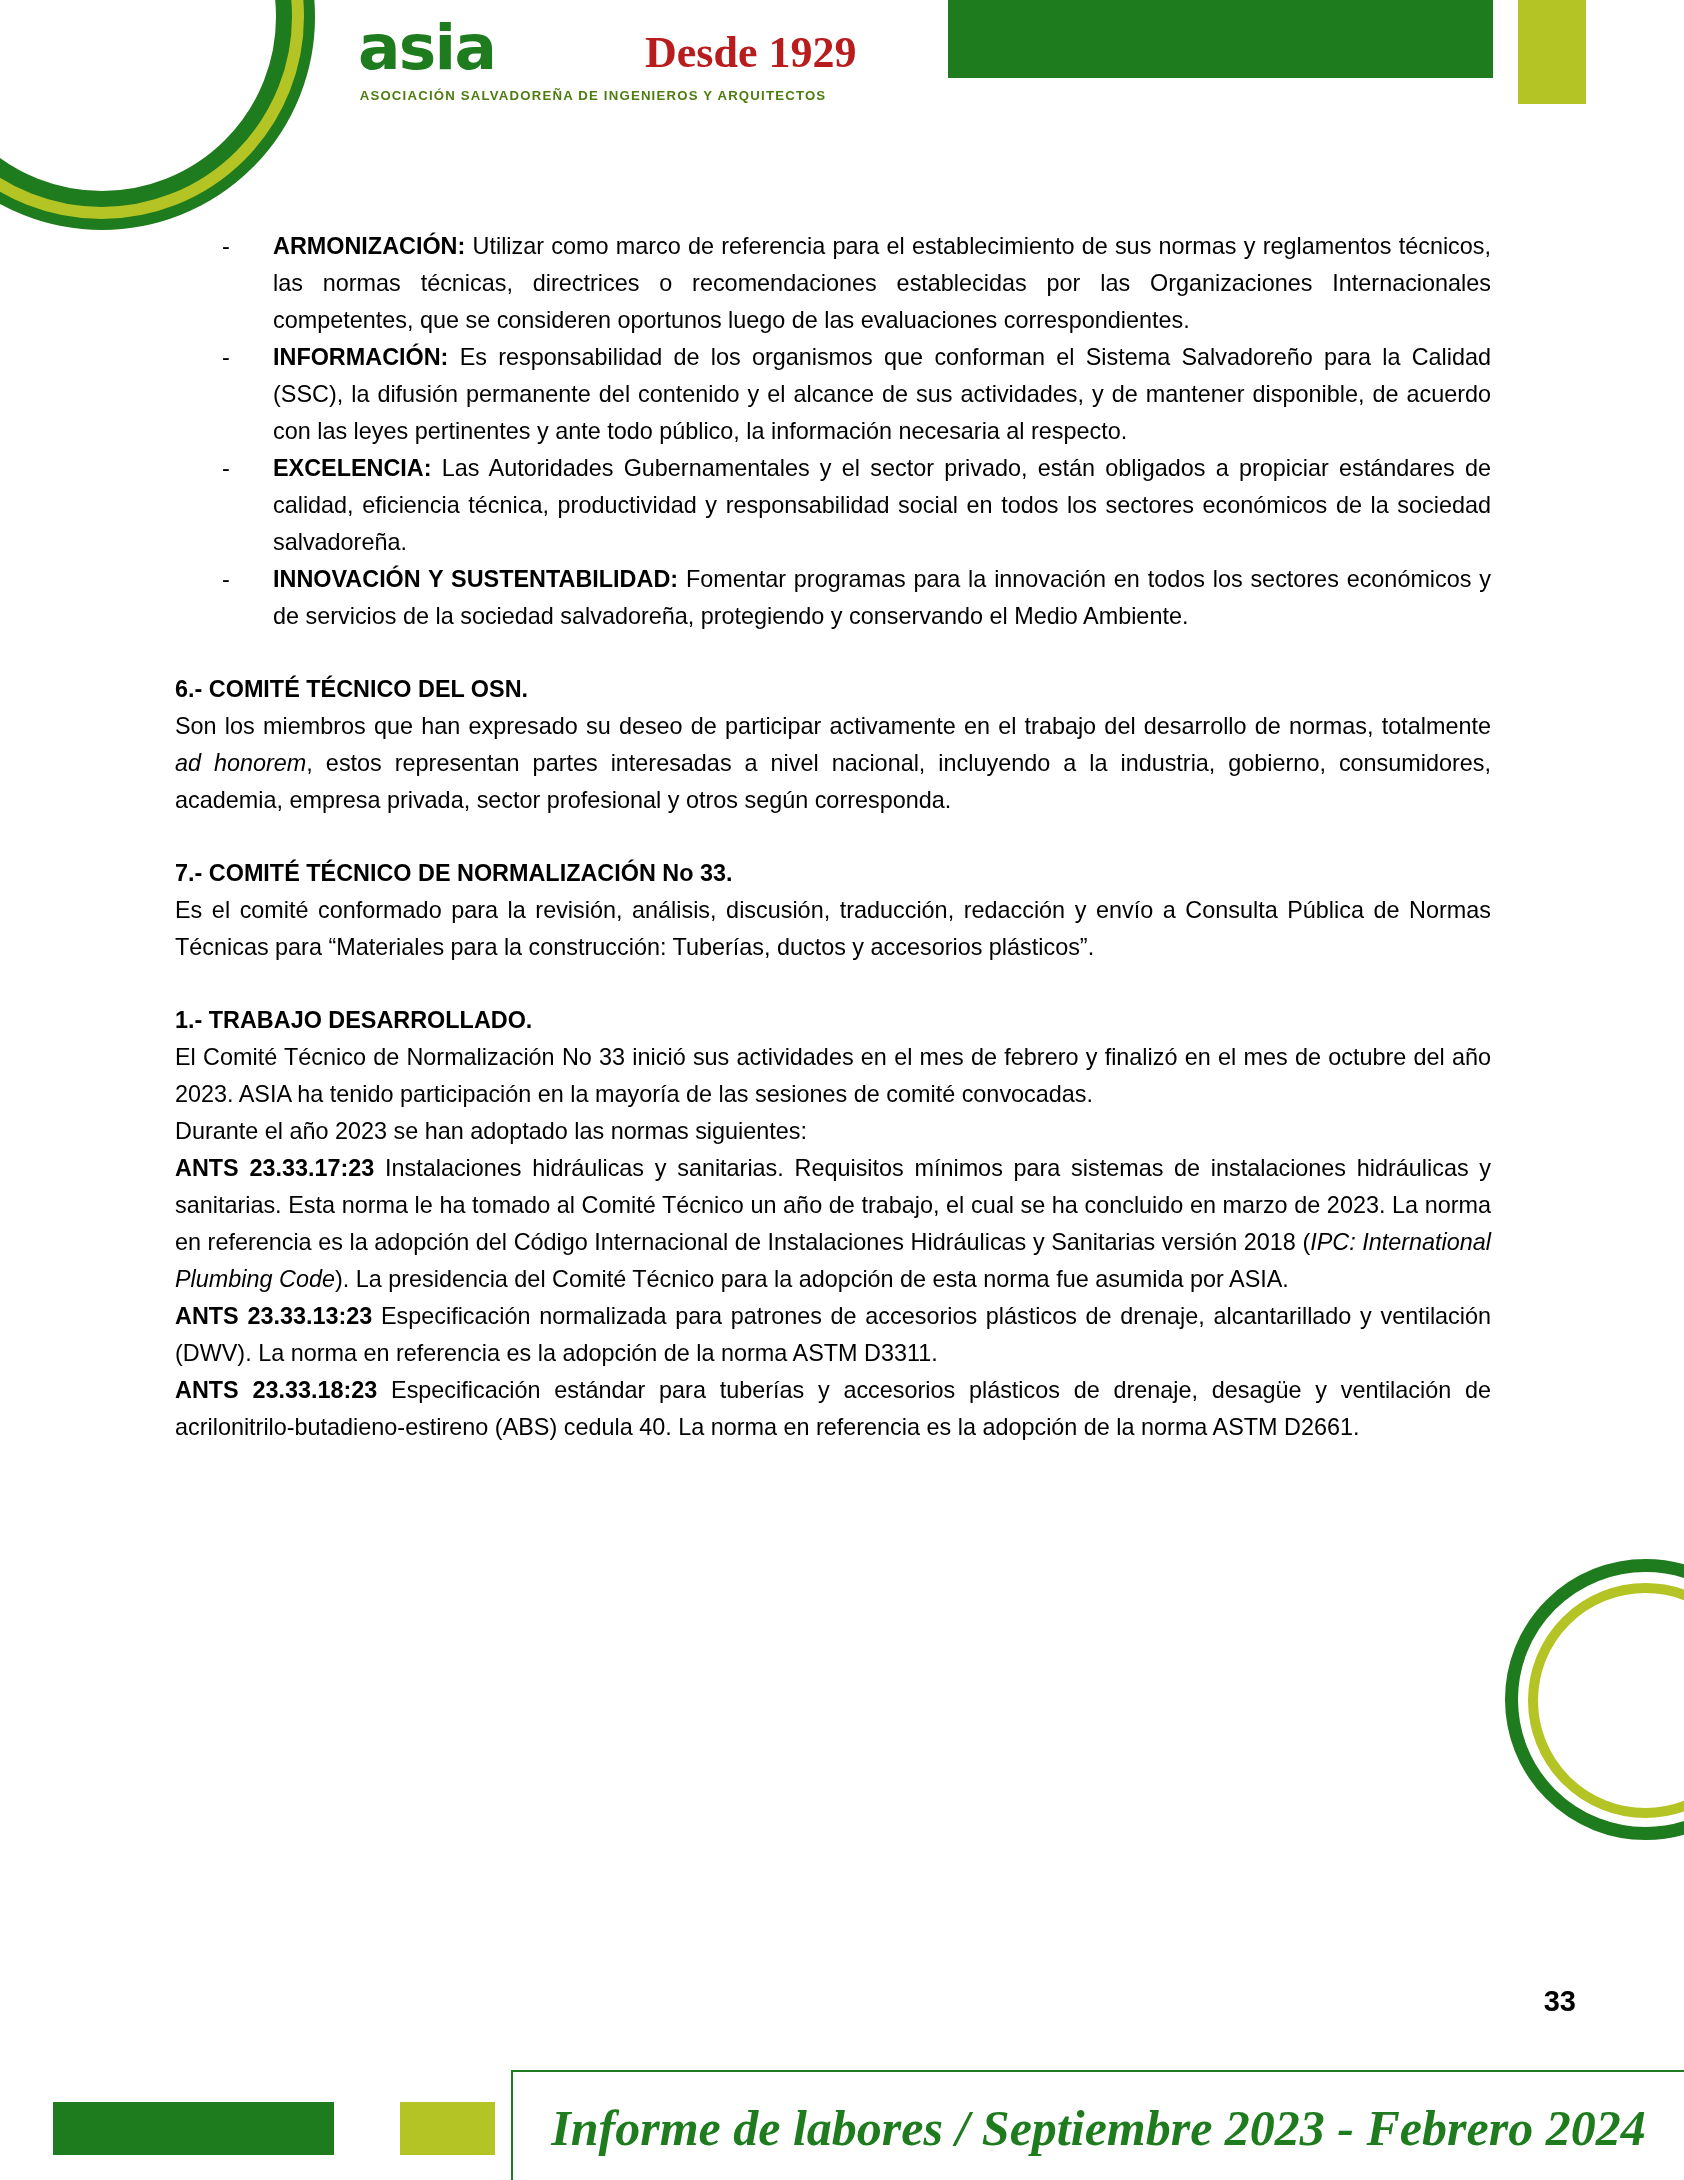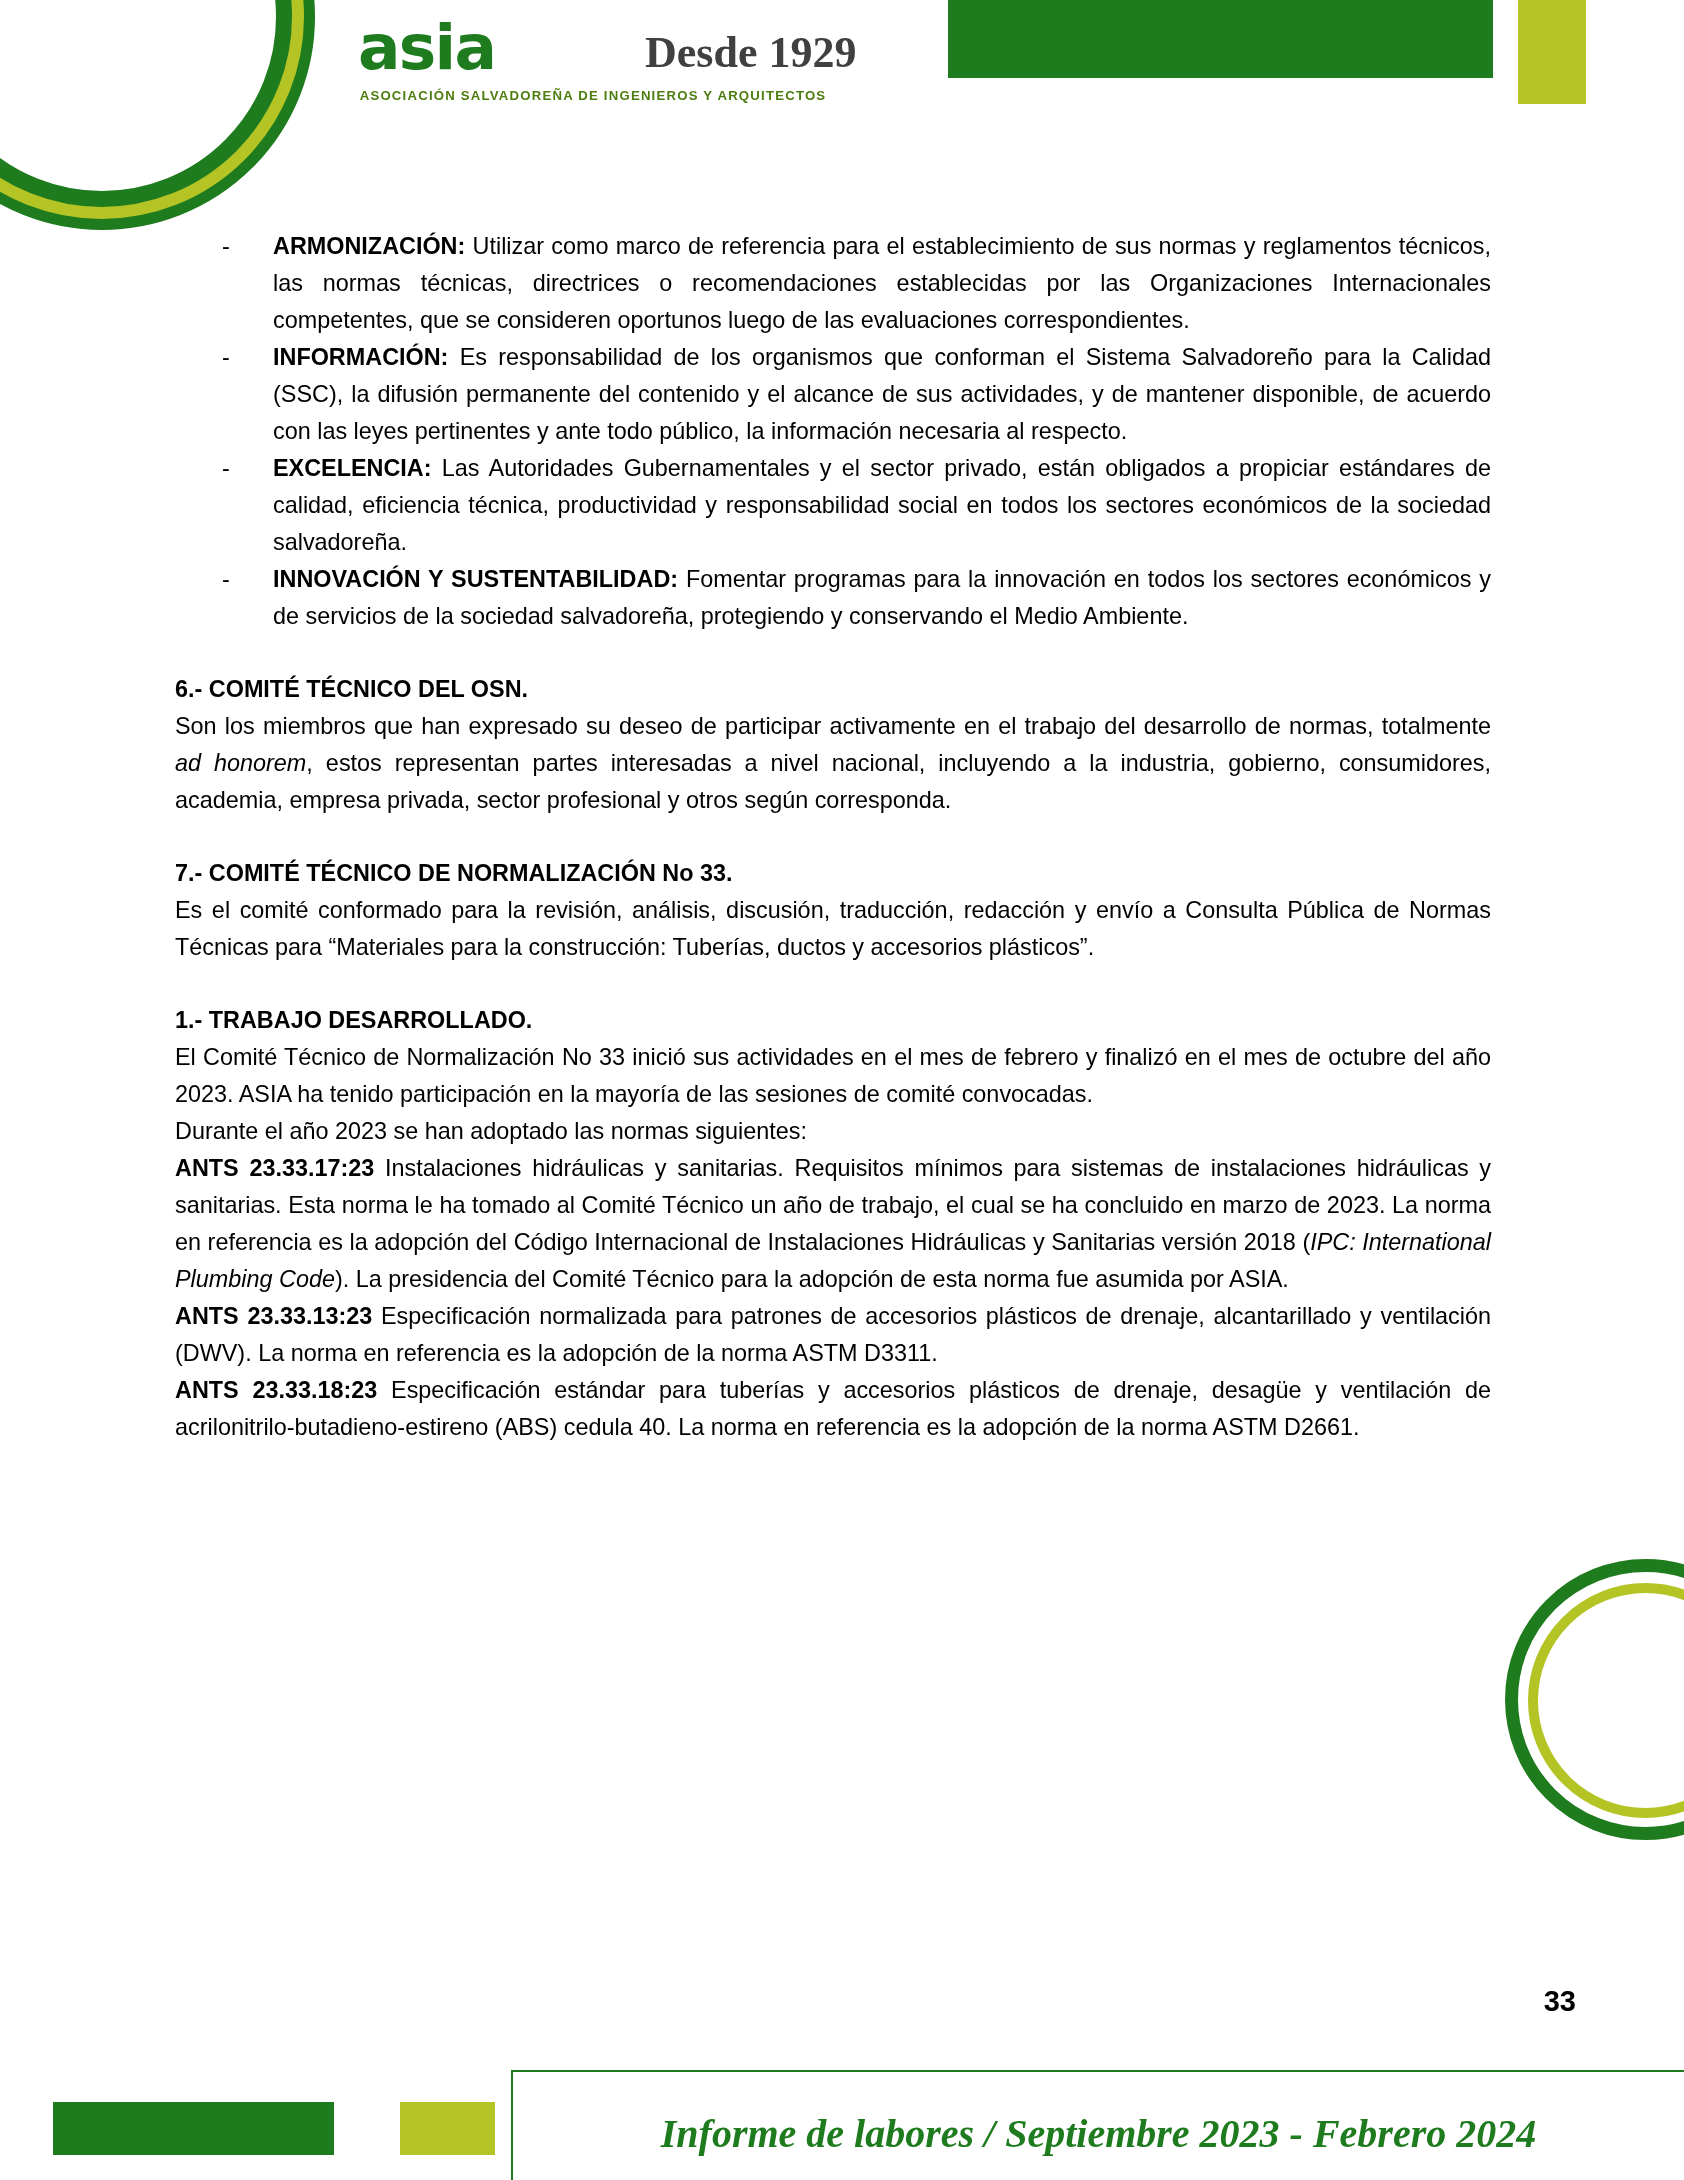--- a/index.html
+++ b/index.html
@@ -78,21 +78,21 @@
     color: #1e7b1e;
     position: absolute;
     left: 0;
     top: 0;
     line-height: 66px;
   }
   .logo .desde {
     font-family: "Liberation Serif", serif;
     font-weight: bold;
     font-size: 44px;
-    color: #404040;
+    color: #b91c1c;
     position: absolute;
     left: 287px;
     top: 12px;
     line-height: 51px;
   }
   .logo .sub {
     position: absolute;
     left: 1.7px;
     top: 73px;
     font-size: 13.2px;
@@ -160,21 +160,21 @@
   }
   .f-text {
     position: absolute;
     left: 545px;
     bottom: 24px;
     width: 1107px;
     text-align: center;
     font-family: "Liberation Serif", serif;
     font-weight: bold;
     font-style: italic;
-    font-size: 40px;
+    font-size: 50px;
     color: #1e7b1e;
     white-space: nowrap;
   }
 
   
   .content {
     position: absolute;
     left: 175px;
     top: 228px;
     width: 1316px;

